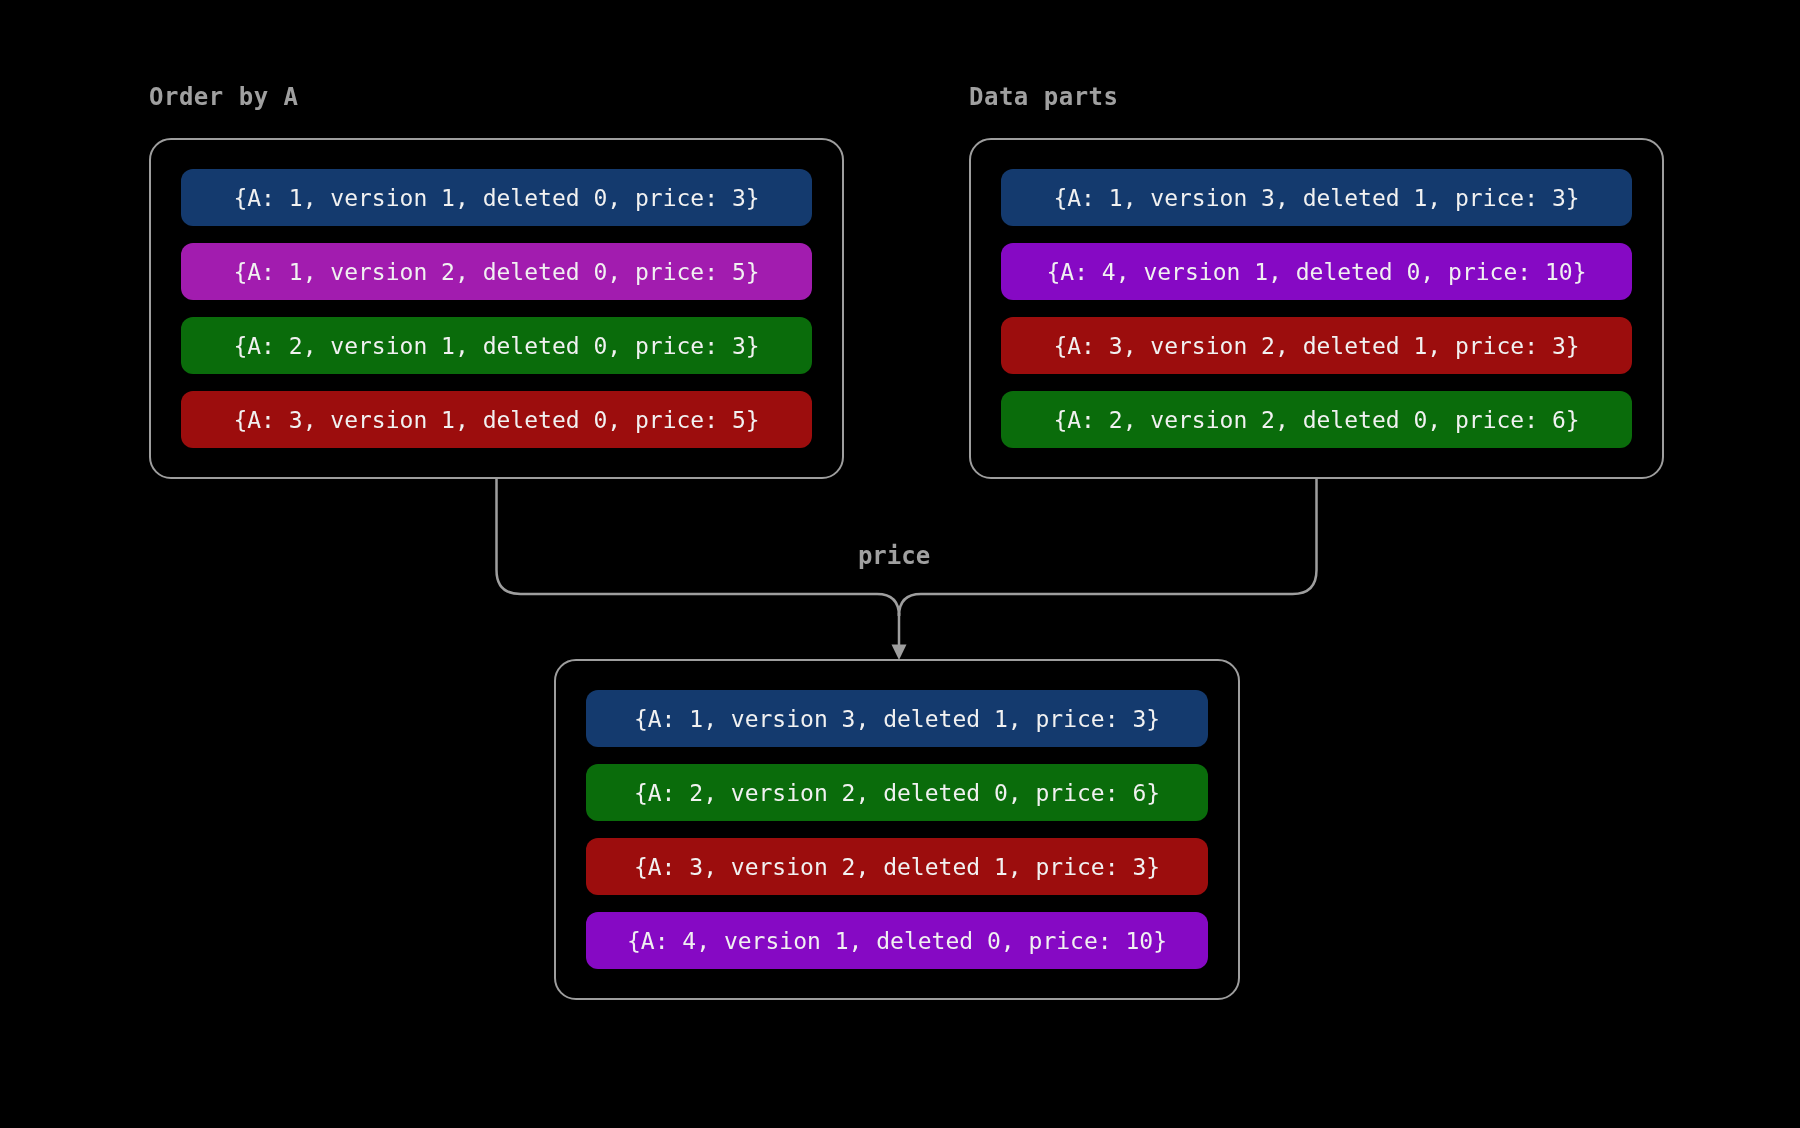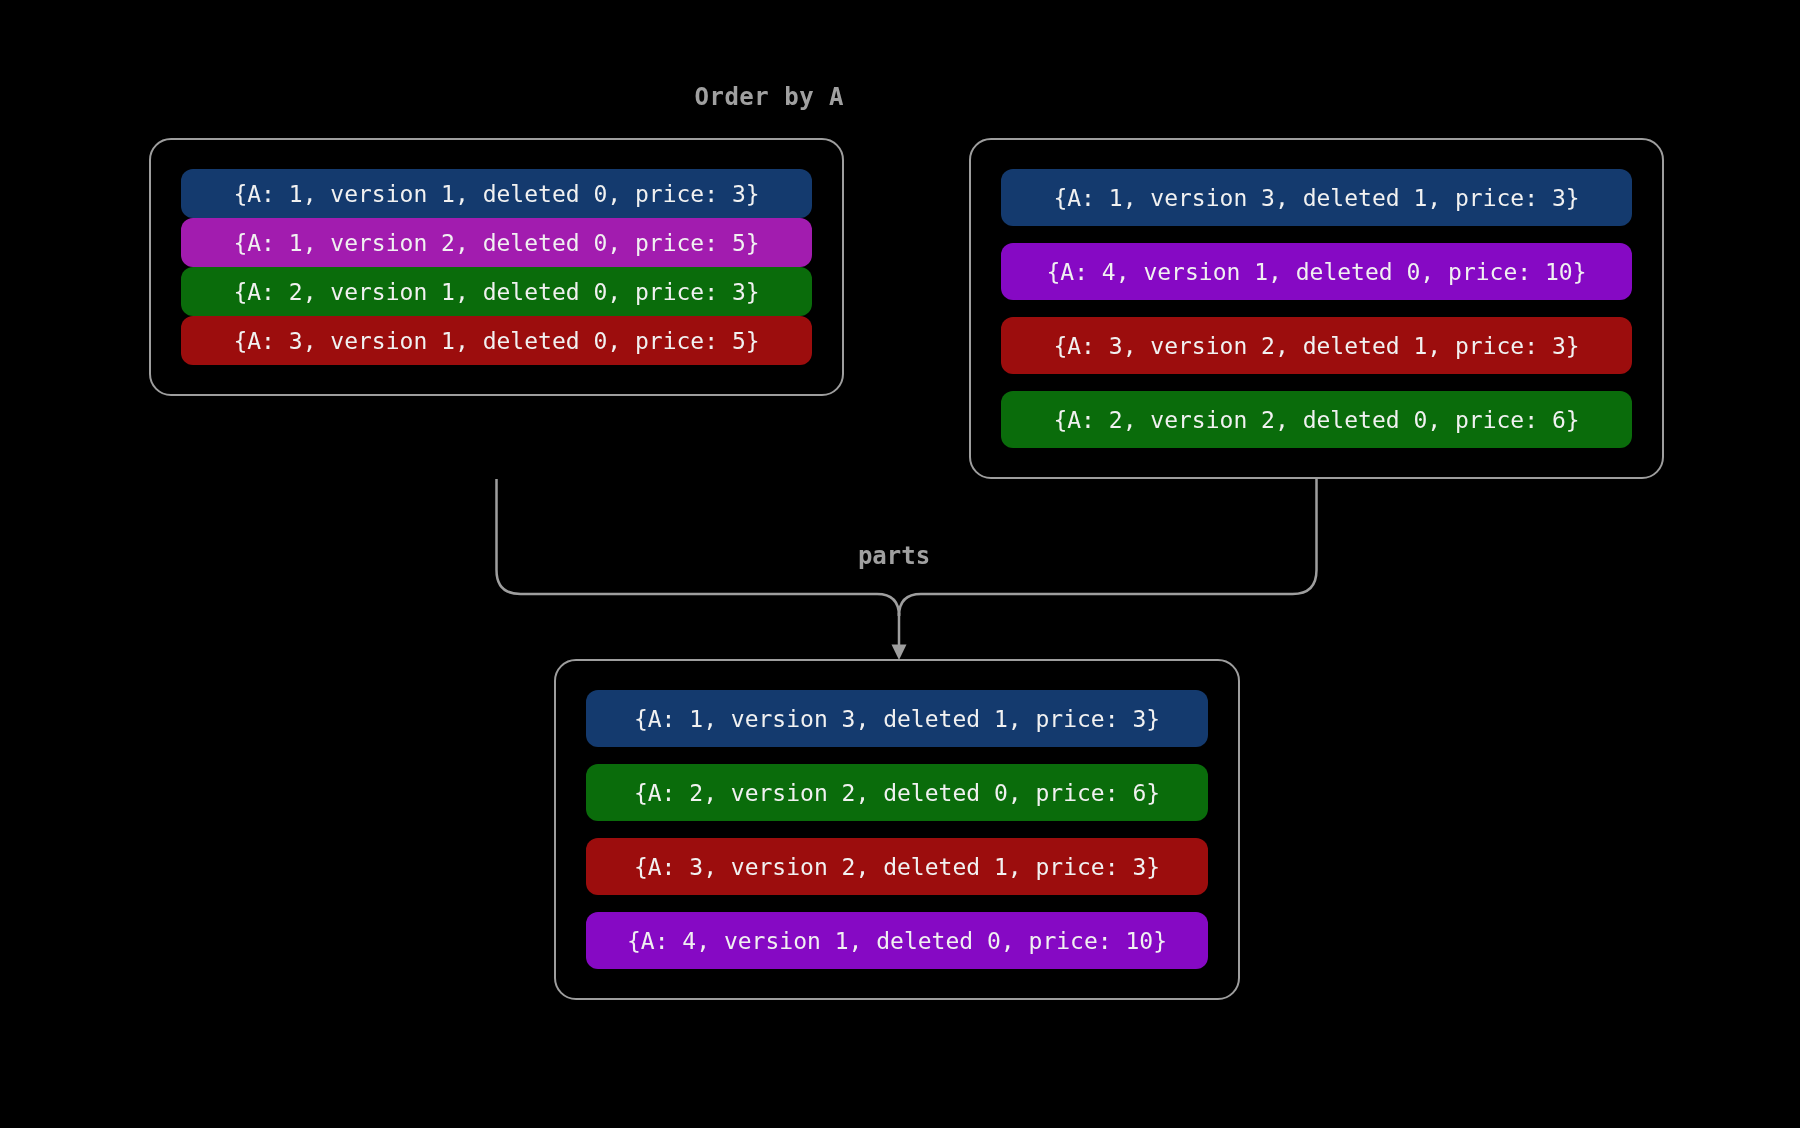--- a/index.html
+++ b/index.html
@@ -12,21 +12,21 @@
   html,body{background:var(--background);}
   body{
     width:1800px;height:1128px;
     position:relative;
     overflow:hidden;
     font-family:"DejaVu Sans Mono","Liberation Mono",monospace;
   }
   .stage{position:absolute;inset:0;width:1800px;height:1128px;}
   .box-title{
     position:absolute;
-    text-align:right;
+    text-align:left;
     font-size:24px;
     font-weight:bold;
     color:var(--title_text);
     letter-spacing:0.5px;
   }
   .group-box{
     position:absolute;
     border:2.5px solid var(--line);
     border-radius:22px;
     padding:29px 30px;
@@ -40,21 +40,21 @@
     border-radius:12px;
     display:flex;
     align-items:center;
     justify-content:center;
     font-size:23px;
     color:var(--row_text);
     white-space:pre;
   }
   #title-left   {left:149px; top:83px;  width:695px;}
   #title-right  {left:969px; top:83px;  width:695px;}
-  #box-left     {left:149px; top:138px; width:695px; height:258px;}
+  #box-left     {left:149px; top:138px; width:695px; height:341px;}
   #box-right    {left:969px; top:138px; width:695px; height:341px;}
   #box-result   {left:554px; top:659px; width:686px; height:341px;}
   #merge-label{
     position:absolute;
     left:784px; top:542px; width:220px;
     text-align:center;
     font-size:24px;
     font-weight:bold;
     color:var(--title_text);
   }
@@ -73,20 +73,21 @@
     stroke:none;
   }
 </style>
 </head>
 <body>
 
 <div class="stage">
 
   <div class="box-title" id="title-left">Order by A</div>
 
+  <div class="box-title" id="title-right">Data parts</div>
 
   <div class="group-box" id="box-left">
     <div class="record-row" style="background: rgb(20, 58, 110);">{A: 1, version 1, deleted 0, price: 3}</div>
     <div class="record-row" style="background: #a21caf;">{A: 1, version 2, deleted 0, price: 5}</div>
     <div class="record-row" style="background: rgb(10, 108, 11); text-align: right;">{A: 2, version 1, deleted 0, price: 3}</div>
     <div class="record-row" style="background: rgb(156, 13, 13);">{A: 3, version 1, deleted 0, price: 5}</div>
   </div>
 
   <div class="group-box" id="box-right">
     <div class="record-row" style="background: rgb(20, 58, 110);">{A: 1, version 3, deleted 1, price: 3}</div>
@@ -95,21 +96,21 @@
     <div class="record-row" style="background: rgb(10, 108, 11);">{A: 2, version 2, deleted 0, price: 6}</div>
   </div>
 
   <svg id="connector-svg" viewBox="0 0 1800 1128" xmlns="http://www.w3.org/2000/svg">
     <path d="M 496.5 479 L 496.5 570 Q 496.5 594 520.5 594 L 877 594 Q 899 594 899 616"></path>
     <path d="M 1316.5 479 L 1316.5 570 Q 1316.5 594 1292.5 594 L 921 594 Q 899 594 899 616"></path>
     <path d="M 899 613 L 899 645"></path>
     <polygon points="899,660 891.5,644.5 906.5,644.5"></polygon>
   </svg>
 
-  <div id="merge-label">parts</div>
+  <div id="merge-label">price</div>
 
   <div class="group-box" id="box-result">
     <div class="record-row" style="background: rgb(20, 58, 110);">{A: 1, version 3, deleted 1, price: 3}</div>
     <div class="record-row" style="background: rgb(10, 108, 11);">{A: 2, version 2, deleted 0, price: 6}</div>
     <div class="record-row" style="background: rgb(156, 13, 13);">{A: 3, version 2, deleted 1, price: 3}</div>
     <div class="record-row" style="background: rgb(134, 9, 196);">{A: 4, version 1, deleted 0, price: 10}</div>
   </div>
 
 </div>
 

